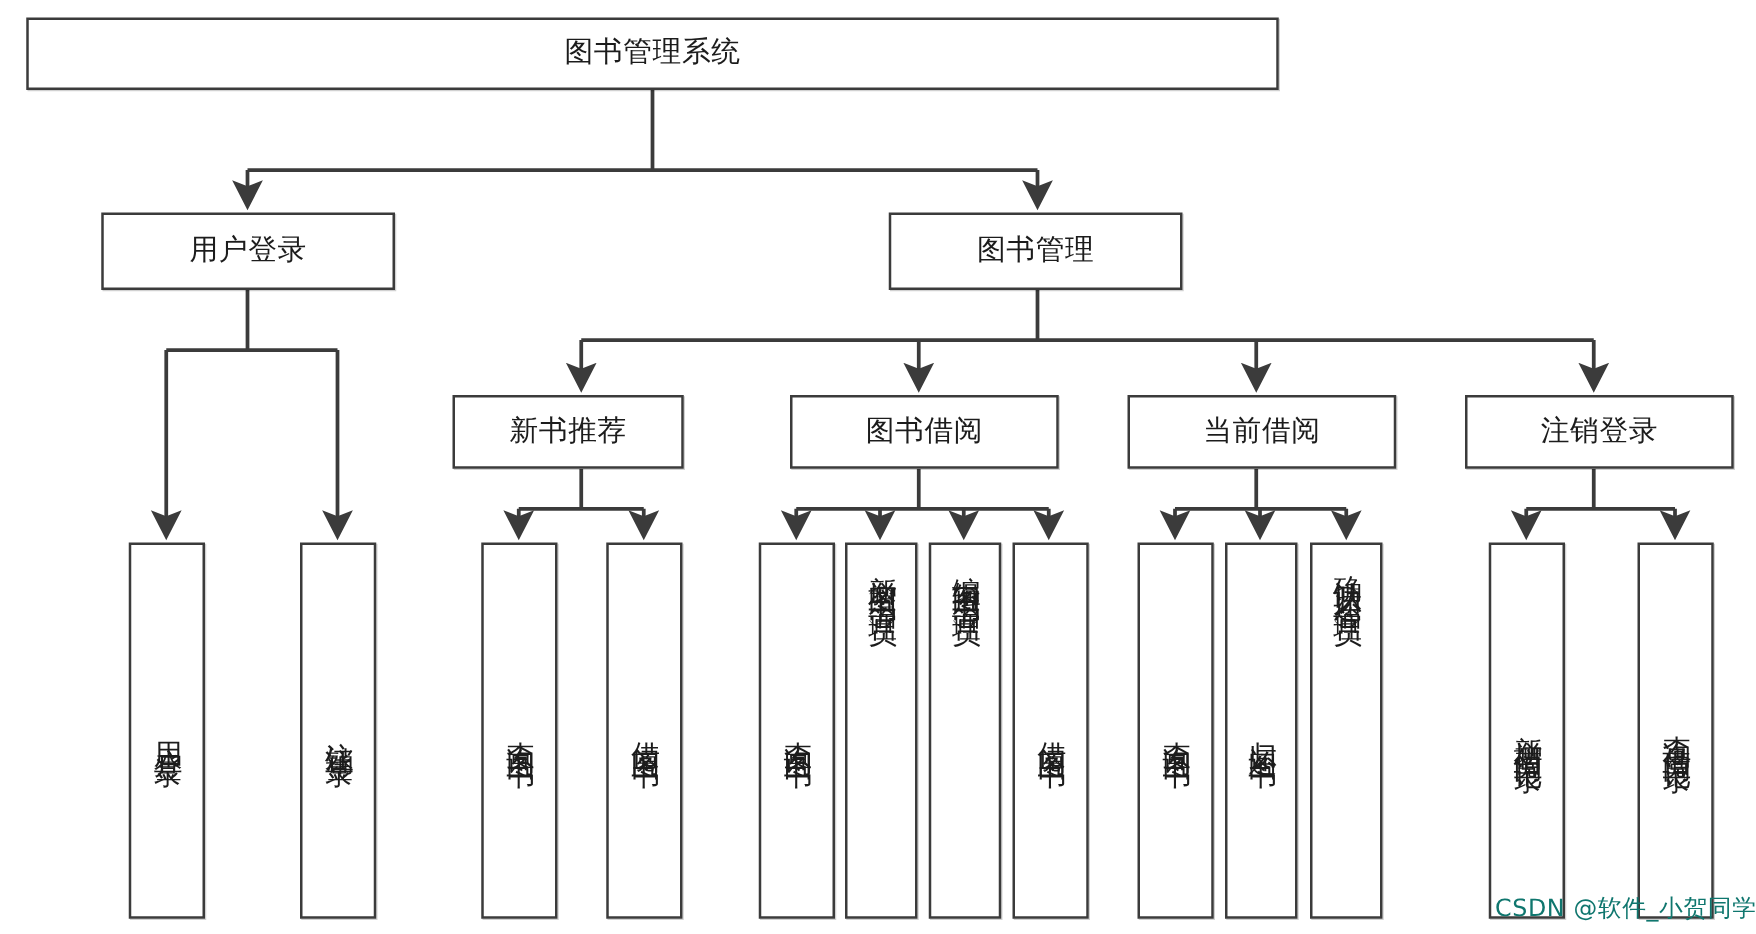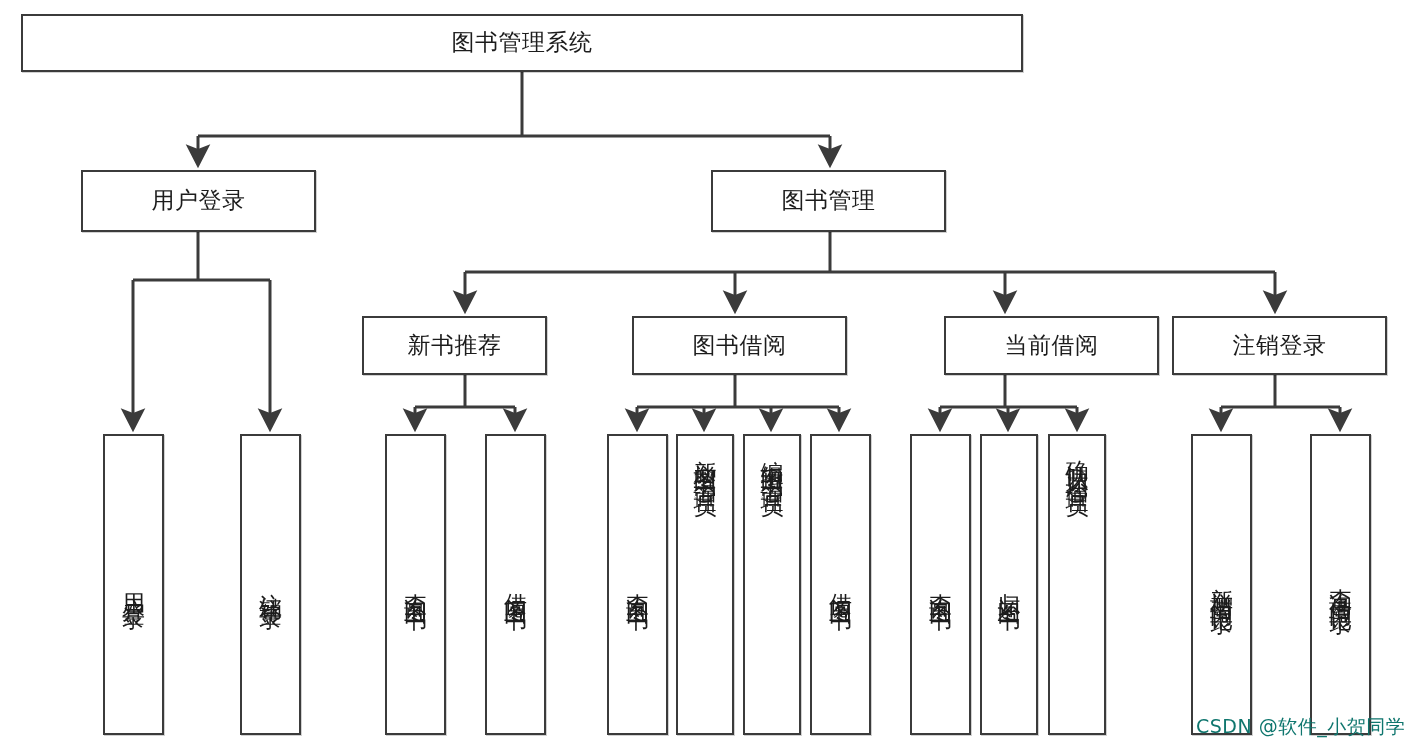--- a/index.html
+++ b/index.html
@@ -146,21 +146,21 @@
   </div>
 
   <div class="node horiz" style="left:362px; top:316px; width:185px; height:59px;">
     <span class="lbl">新书推荐</span>
   </div>
 
   <div class="node horiz" style="left:632px; top:316px; width:215px; height:59px;">
     <span class="lbl">图书借阅</span>
   </div>
 
-  <div class="node horiz" style="left:944px; top:316px; width:215px; height:59px;">
+  <div class="node horiz" style="left:902px; top:316px; width:215px; height:59px;">
     <span class="lbl">当前借阅</span>
   </div>
 
   <div class="node horiz" style="left:1172px; top:316px; width:215px; height:59px;">
     <span class="lbl">注销登录</span>
   </div>
 
   <div class="node vert center-v" style="left:103px; top:434px; width:61px; height:301px;">
     <span class="lbl">用户登录</span>
   </div>

